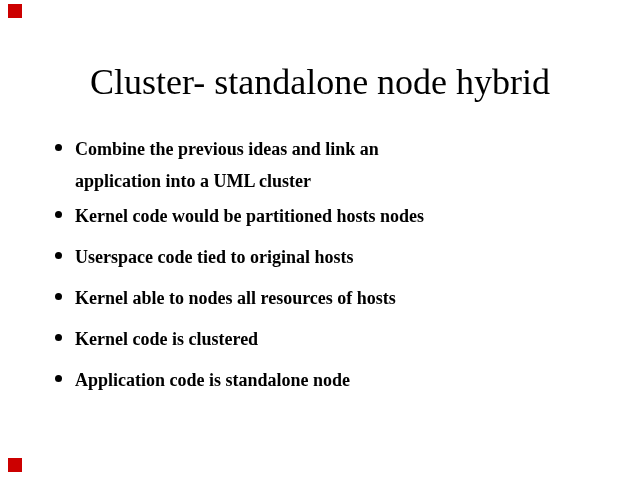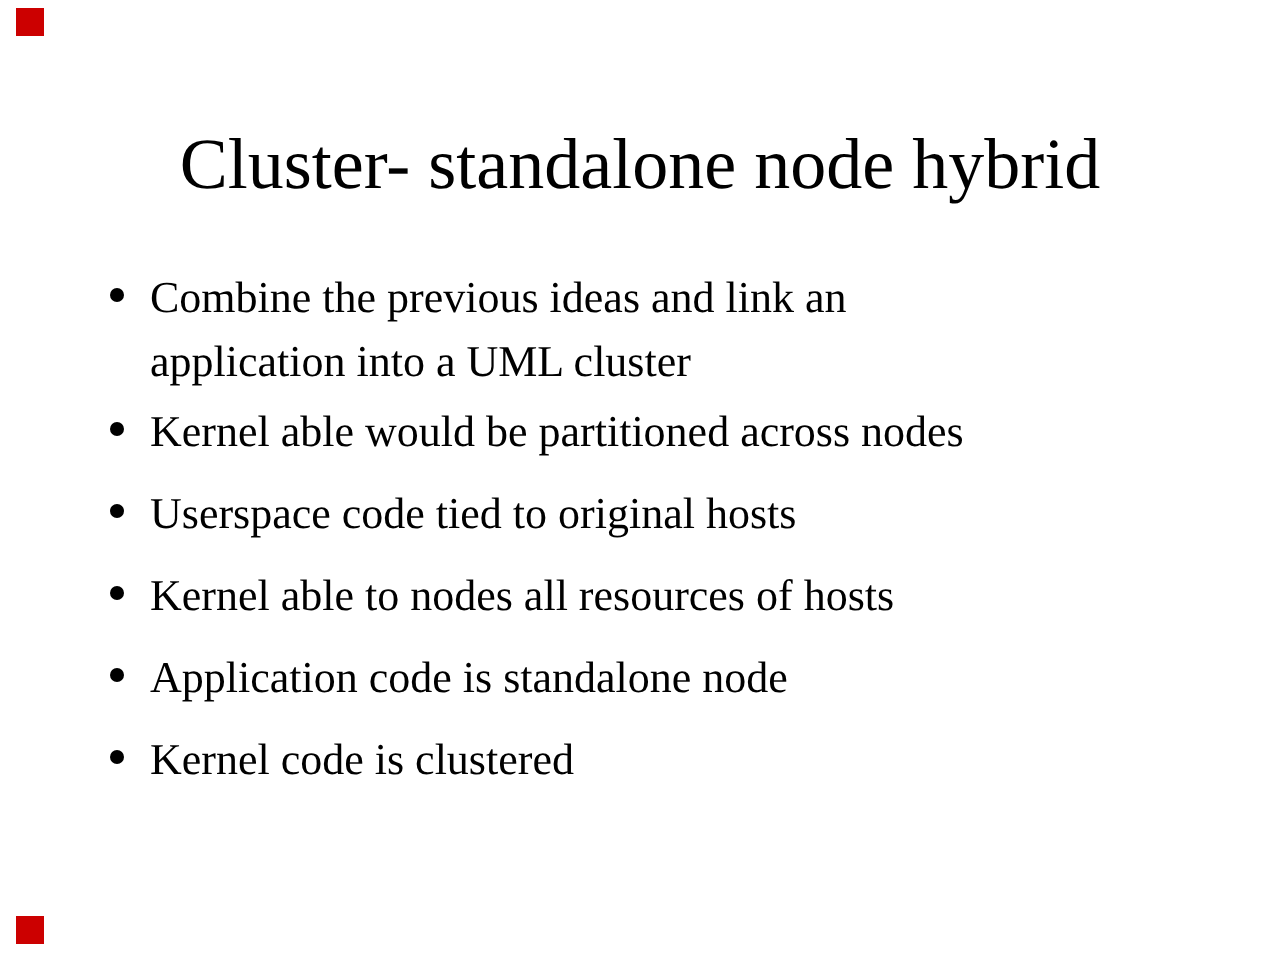--- a/index.html
+++ b/index.html
@@ -38,22 +38,23 @@
   .bullet-list {
     position: absolute;
     top: 133px;
     left: 55px;
     width: 530px;
   }
   .bullet-item {
     position: relative;
     margin: 0 0 9px 0;
     padding-left: 20px;
-    font-size: 22px;
+    font-size: 18px;
     line-height: 32px;
+    font-weight: bold;
   }
   .bullet-item.first { margin-bottom: 3px; }
   .bullet-dot {
     position: absolute;
     left: 0;
     top: 11px;
     width: 7px;
     height: 7px;
     border-radius: 50%;
     background: #000000;
@@ -74,40 +75,40 @@
   <div class="bullet-list">
 
     <div class="bullet-item first">
       <span class="bullet-dot" style="background-color: rgb(0, 0, 0);"></span>
       <span class="bullet-text">Combine the previous ideas and link an
 application into a UML cluster</span>
     </div>
 
     <div class="bullet-item">
       <span class="bullet-dot" style="background-color: rgb(0, 0, 0);"></span>
-      <span class="bullet-text">Kernel able would be partitioned across nodes</span>
+      <span class="bullet-text">Kernel code would be partitioned hosts nodes</span>
     </div>
 
     <div class="bullet-item">
       <span class="bullet-dot" style="background-color: rgb(0, 0, 0);"></span>
       <span class="bullet-text">Userspace code tied to original hosts</span>
     </div>
 
     <div class="bullet-item">
       <span class="bullet-dot" style="background-color: rgb(0, 0, 0);"></span>
       <span class="bullet-text">Kernel able to nodes all resources of hosts</span>
     </div>
 
     <div class="bullet-item">
       <span class="bullet-dot" style="background-color: rgb(0, 0, 0);"></span>
-      <span class="bullet-text">Application code is standalone node</span>
+      <span class="bullet-text">Kernel code is clustered</span>
     </div>
 
     <div class="bullet-item">
       <span class="bullet-dot" style="background-color: rgb(0, 0, 0);"></span>
-      <span class="bullet-text">Kernel code is clustered</span>
+      <span class="bullet-text">Application code is standalone node</span>
     </div>
 
   </div>
 
   <div class="corner-marker bottom" style="background-color: rgb(204, 0, 0);"></div>
 
 </div>
 
 </body></html>

